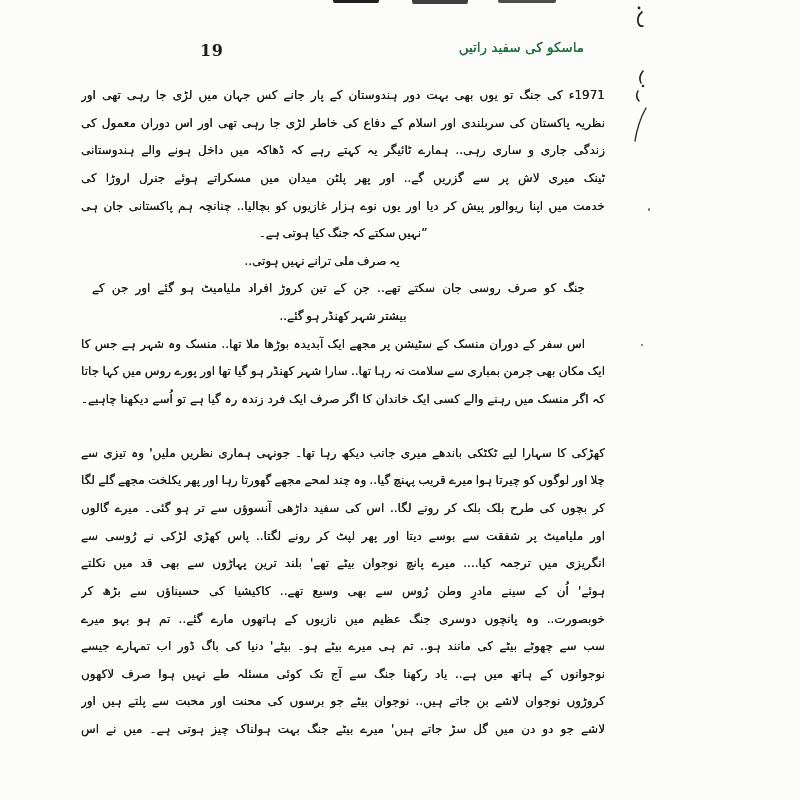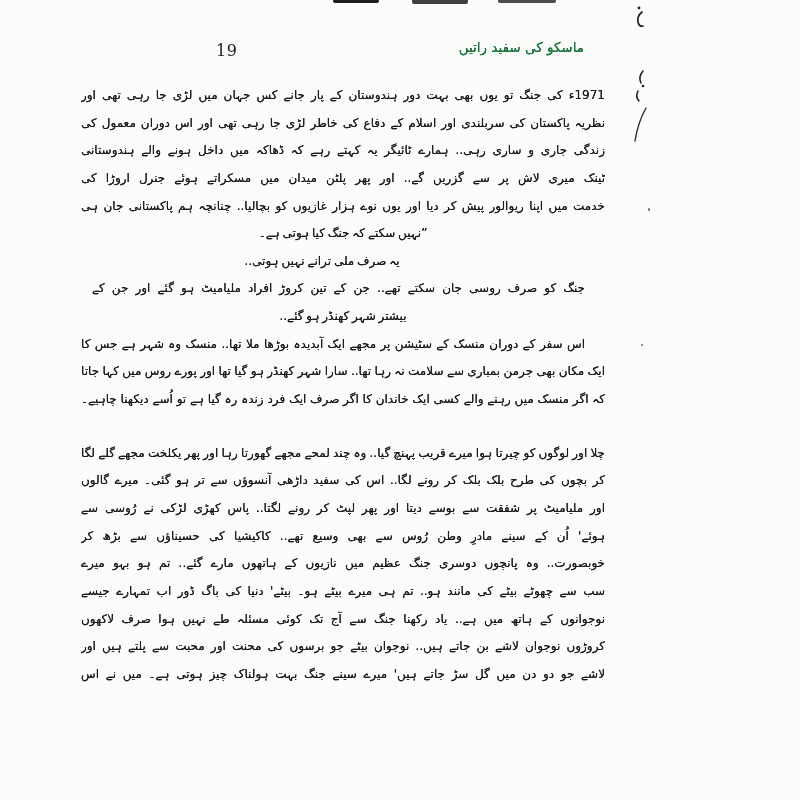--- a/index.html
+++ b/index.html
@@ -9,22 +9,22 @@
 
   
   .top-sliver { position:absolute; top:0; background:#1f1f1f; border-radius:0 0 2px 2px; }
   .sliver-a { left:333px; width:46px; height:3px; }
   .sliver-b { left:412px; width:56px; height:4px; opacity:.85; }
   .sliver-c { left:498px; width:58px; height:3px; opacity:.8; }
   .gutter { position:absolute; }
   .speck { position:absolute; background:#666; border-radius:50%; }
 
   
-  .page-number { position:absolute; left:216px; top:41px; width:40px;
-                 font-family:"DejaVu Serif", serif; font-weight:normal;
+  .page-number { position:absolute; left:200px; top:41px; width:40px;
+                 font-family:"DejaVu Serif", serif; font-weight:bold;
                  font-size:16px; color:#1b1b1b; letter-spacing:.5px; }
   .header-title { position:absolute; right:216px; top:39px; direction:rtl;
                   font-size:13.5px; color:#15803d; white-space:nowrap;
                   text-shadow:0 0 .5px #161616; }
 
   
   #text-block { position:absolute; left:81px; right:195px; top:82px; direction:rtl; }
   .line { height:27.65px; line-height:27.65px; overflow:hidden;
           font-size:12px; color:#1c1c1c; word-spacing:-1px;
           text-shadow:0 0 .5px #1c1c1c; }
@@ -64,24 +64,26 @@
       <div class="line just">زندگی جاری و ساری رہی.. ہمارے ٹائیگر یہ کہتے رہے کہ ڈھاکہ میں داخل ہونے والے ہندوستانی</div>
       <div class="line just">ٹینک میری لاش پر سے گزریں گے.. اور پھر پلٹن میدان میں مسکراتے ہوئے جنرل اروڑا کی</div>
       <div class="line just">خدمت میں اپنا ریوالور پیش کر دیا اور یوں نوے ہزار غازیوں کو بچالیا.. چنانچہ ہم پاکستانی جان ہی</div>
       <div class="line rt">”نہیں سکتے کہ جنگ کیا ہوتی ہے۔</div>
       <div class="line rt" style="padding-right: 42px;">یہ صرف ملی ترانے نہیں ہوتی..</div>
       <div class="line just" style="padding-right: 20px; margin-left: 11px;">جنگ کو صرف روسی جان سکتے تھے.. جن کے تین کروڑ افراد ملیامیٹ ہو گئے اور جن کے</div>
       <div class="line rt">بیشتر شہر کھنڈر ہو گئے..</div>
       <div class="line just" style="padding-right: 20px;">اس سفر کے دوران منسک کے سٹیشن پر مجھے ایک آبدیدہ بوڑھا ملا تھا.. منسک وہ شہر ہے جس کا</div>
       <div class="line just">ایک مکان بھی جرمن بمباری سے سلامت نہ رہا تھا.. سارا شہر کھنڈر ہو گیا تھا اور پورے روس میں کہا جاتا تھا</div>
       <div class="line just" style="margin-bottom: 26px;">کہ اگر منسک میں رہنے والے کسی ایک خاندان کا اگر صرف ایک فرد زندہ رہ گیا ہے تو اُسے دیکھنا چاہیے۔</div>
+      <div class="line just">کھڑکی کا سہارا لیے ٹکٹکی باندھے میری جانب دیکھ رہا تھا۔ جونہی ہماری نظریں ملیں' وہ تیزی سے</div>
       <div class="line just">چلا اور لوگوں کو چیرتا ہوا میرے قریب پہنچ گیا.. وہ چند لمحے مجھے گھورتا رہا اور پھر یکلخت مجھے گلے لگا</div>
       <div class="line just">کر بچوں کی طرح بلک بلک کر رونے لگا.. اس کی سفید داڑھی آنسوؤں سے تر ہو گئی۔ میرے گالوں</div>
       <div class="line just">اور ملیامیٹ پر شفقت سے بوسے دیتا اور پھر لپٹ کر رونے لگتا.. پاس کھڑی لڑکی نے رُوسی سے</div>
+      <div class="line just">انگریزی میں ترجمہ کیا.... میرے پانچ نوجوان بیٹے تھے' بلند ترین پہاڑوں سے بھی قد میں نکلتے</div>
       <div class="line just">ہوئے' اُن کے سینے مادرِ وطن رُوس سے بھی وسیع تھے.. کاکیشیا کی حسیناؤں سے بڑھ کر</div>
       <div class="line just">خوبصورت.. وہ پانچوں دوسری جنگ عظیم میں نازیوں کے ہاتھوں مارے گئے.. تم ہو بہو میرے</div>
       <div class="line just">سب سے چھوٹے بیٹے کی مانند ہو.. تم ہی میرے بیٹے ہو۔ بیٹے' دنیا کی باگ ڈور اب تمہارے جیسے</div>
       <div class="line just">نوجوانوں کے ہاتھ میں ہے.. یاد رکھنا جنگ سے آج تک کوئی مسئلہ طے نہیں ہوا صرف لاکھوں</div>
       <div class="line just">کروڑوں نوجوان لاشے بن جاتے ہیں.. نوجوان بیٹے جو برسوں کی محنت اور محبت سے پلتے ہیں اور</div>
-      <div class="line just">لاشے جو دو دن میں گل سڑ جاتے ہیں' میرے سینے جنگ بہت ہولناک چیز ہوتی ہے۔ میں نے اس</div>
+      <div class="line just">لاشے جو دو دن میں گل سڑ جاتے ہیں' میرے بیٹے جنگ بہت ہولناک چیز ہوتی ہے۔ میں نے اس</div>
     </div>
 
 </div>
 
 </body></html>

